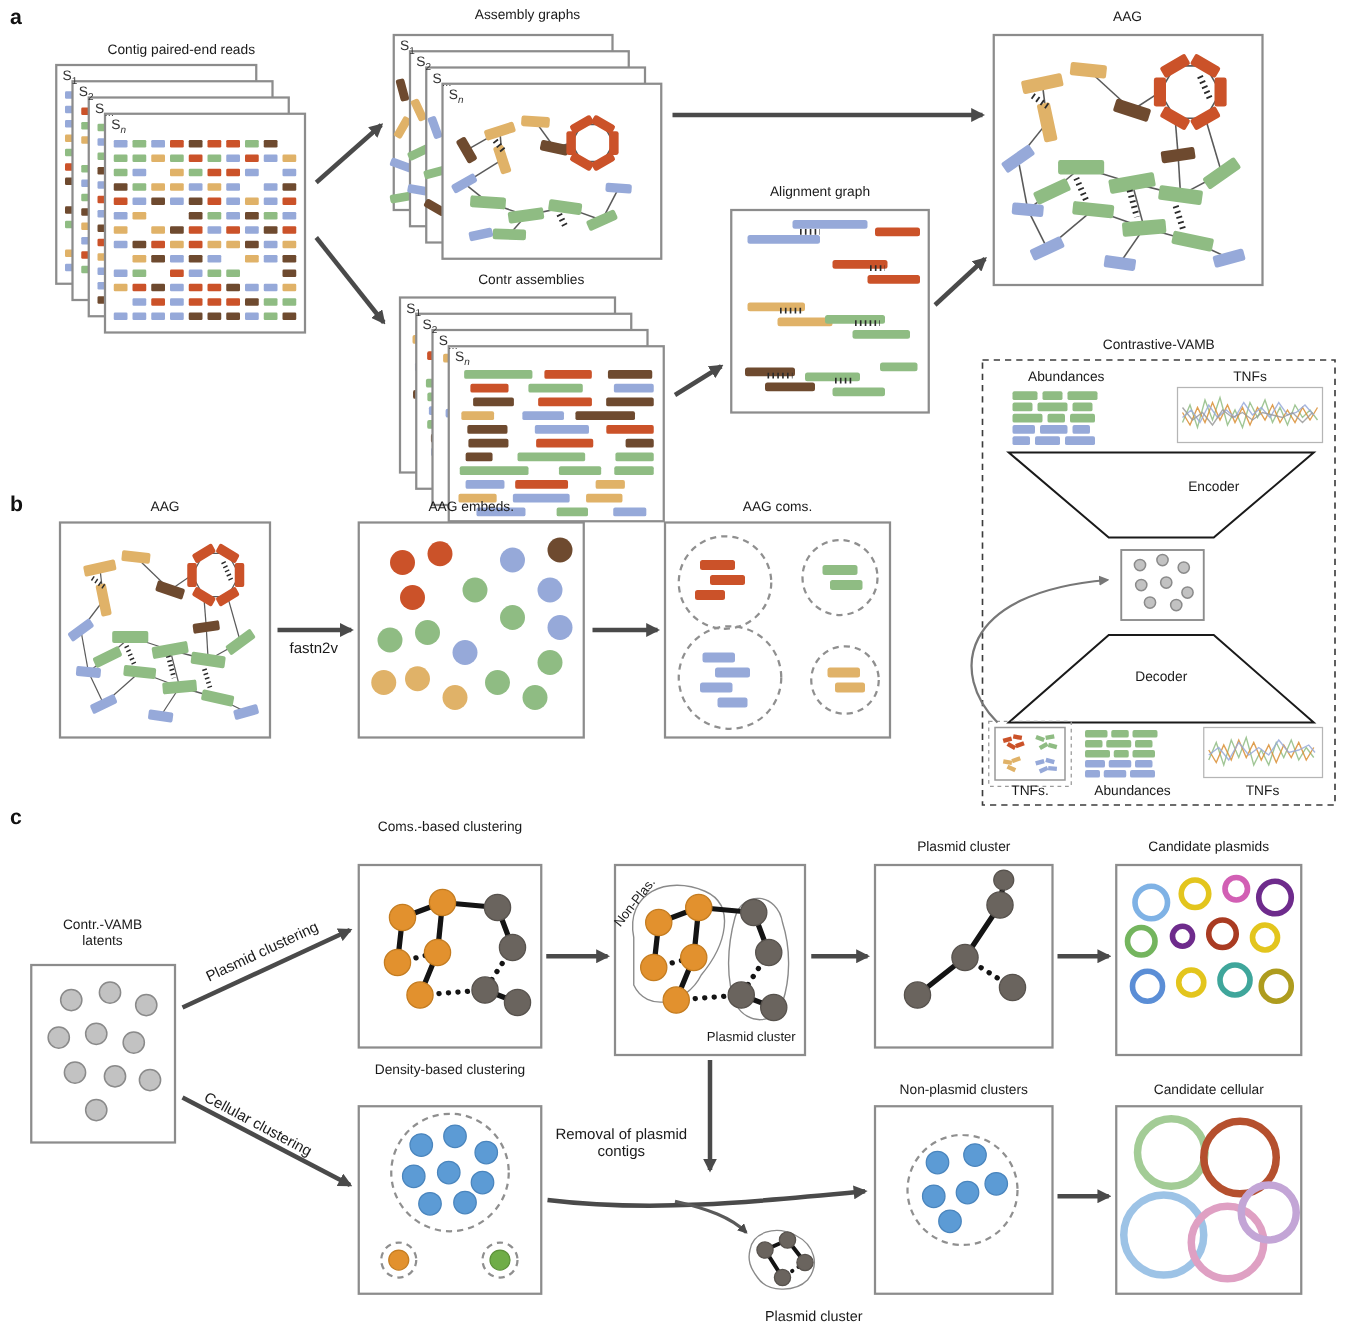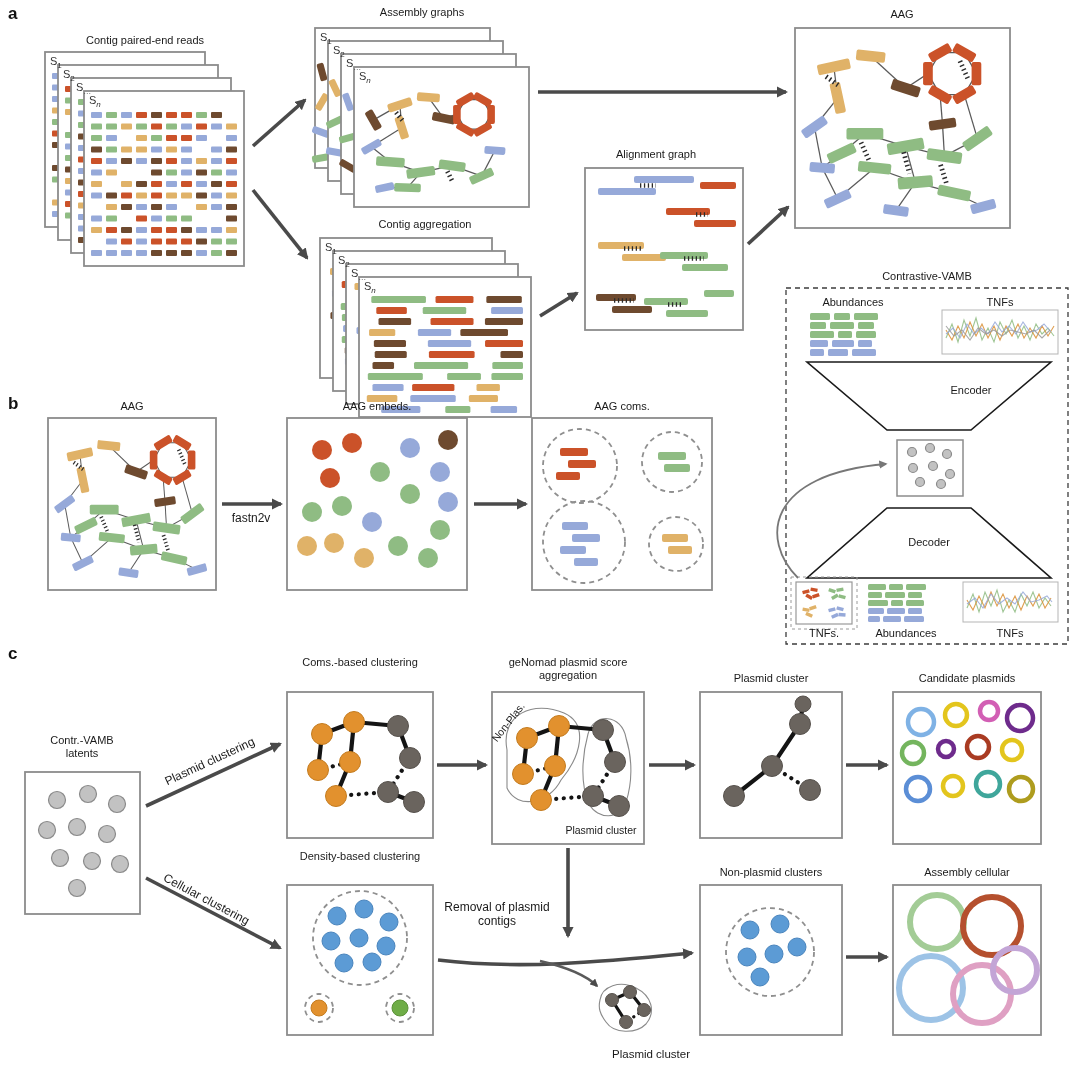--- a/index.html
+++ b/index.html
@@ -1105,21 +1105,21 @@
     <line class="arrow" x1="846" y1="957" x2="887" y2="957" marker-end="url(#ah)"></line>
   </g>
 </svg>
 
 <div class="panel-letter" style="left:8px;top:4px">a</div>
 <div class="panel-letter" style="left:8px;top:394px">b</div>
 <div class="panel-letter" style="left:8px;top:644px">c</div>
 
 <div class="lbl ctr" style="left:145px;top:34px">Contig paired-end reads</div>
 <div class="lbl ctr" style="left:422px;top:6px">Assembly graphs</div>
-<div class="lbl ctr" style="left:425px;top:218px">Contig aggregation</div>
+<div class="lbl ctr" style="left:425px;top:218px">Contr assemblies</div>
 <div class="lbl ctr" style="left:656px;top:148px">Alignment graph</div>
 <div class="lbl ctr" style="left:902px;top:8px">AAG</div>
 
 <div class="slabel" style="left:50px;top:55px"><span>S</span><sub>1</sub></div>
 <div class="slabel" style="left:63px;top:68px"><span>S</span><sub>2</sub></div>
 <div class="slabel" style="left:76px;top:81px"><span>S</span><sub>…</sub></div>
 <div class="slabel" style="left:89px;top:94px"><span>S</span><sub class="it">n</sub></div>
 
 <div class="slabel" style="left:320px;top:31px"><span>S</span><sub>1</sub></div>
 <div class="slabel" style="left:333px;top:44px"><span>S</span><sub>2</sub></div>
@@ -1142,24 +1142,23 @@
 
 <div class="lbl ctr" style="left:132px;top:400px">AAG</div>
 <div class="lbl ctr" style="left:251px;top:512px;font-size:12px">fastn2v</div>
 <div class="lbl ctr" style="left:377px;top:400px">AAG embeds.</div>
 <div class="lbl ctr" style="left:622px;top:400px">AAG coms.</div>
 
 <div class="lbl ctr wrap" style="left:82px;top:734px;width:95px">Contr.-VAMB latents</div>
 <div class="lbl" style="left:210px;top:762px;transform:translate(-50%,-50%) rotate(-25deg);font-size:12px">Plasmid clustering</div>
 <div class="lbl" style="left:206px;top:900px;transform:translate(-50%,-50%) rotate(28deg);font-size:12px">Cellular clustering</div>
 <div class="lbl ctr wrap" style="left:360px;top:656px;width:120px">Coms.-based clustering</div>
-<div class="lbl ctr wrap" style="left:568px;top:656px;width:170px">geNomad plasmid score aggregation</div>
 <div class="lbl" style="left:508px;top:722px;transform:translate(-50%,-50%) rotate(-52deg);font-size:10.5px">Non-Plas.</div>
 <div class="lbl ctr" style="left:601px;top:824px;font-size:10.5px">Plasmid cluster</div>
 <div class="lbl ctr" style="left:771px;top:672px">Plasmid cluster</div>
 <div class="lbl ctr" style="left:967px;top:672px">Candidate plasmids</div>
 <div class="lbl ctr wrap" style="left:360px;top:850px;width:130px">Density-based clustering</div>
 <div class="lbl ctr wrap" style="left:497px;top:901px;width:120px;font-size:12px">Removal of plasmid contigs</div>
 <div class="lbl ctr" style="left:771px;top:866px">Non-plasmid clusters</div>
-<div class="lbl ctr" style="left:967px;top:866px">Assembly cellular</div>
+<div class="lbl ctr" style="left:967px;top:866px">Candidate cellular</div>
 <div class="lbl ctr" style="left:651px;top:1048px;font-size:11.5px">Plasmid cluster</div>
 
 </div>
 
 </body></html>

